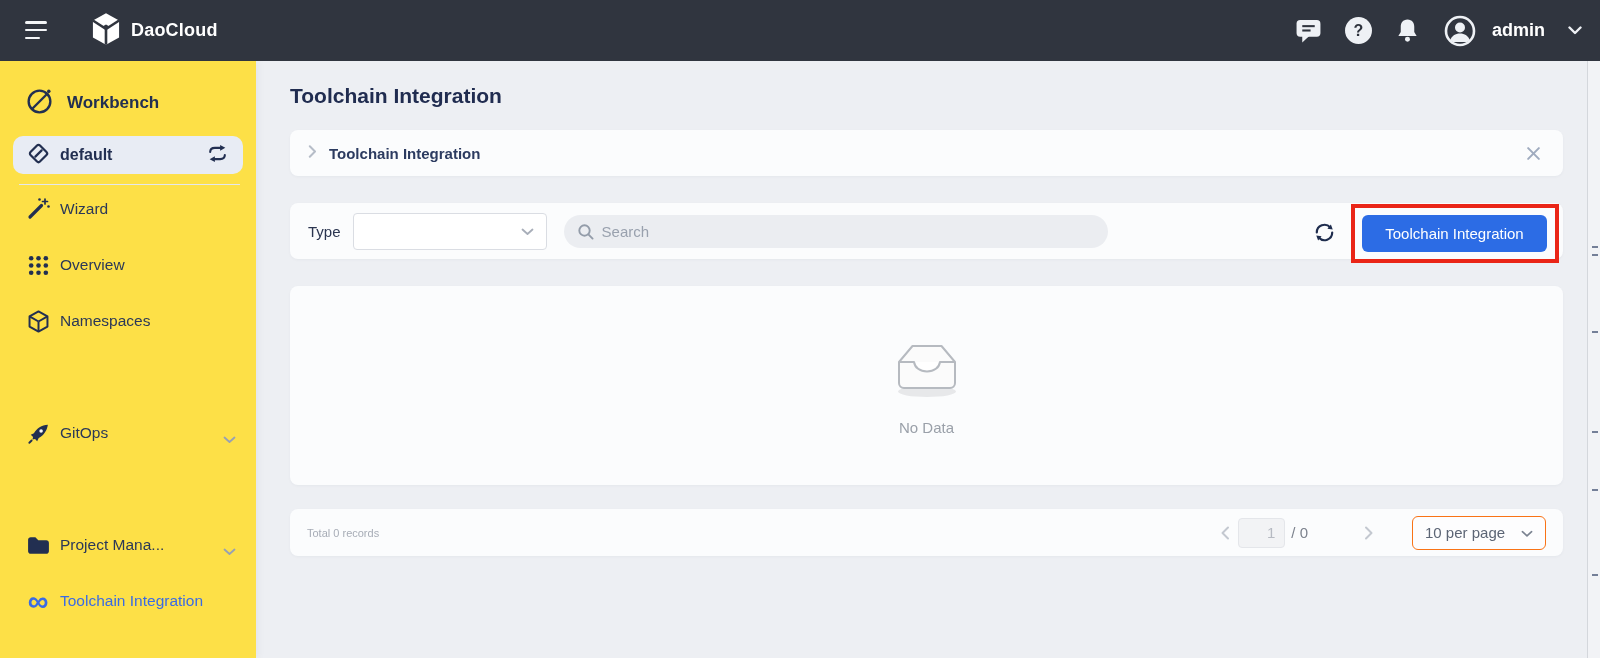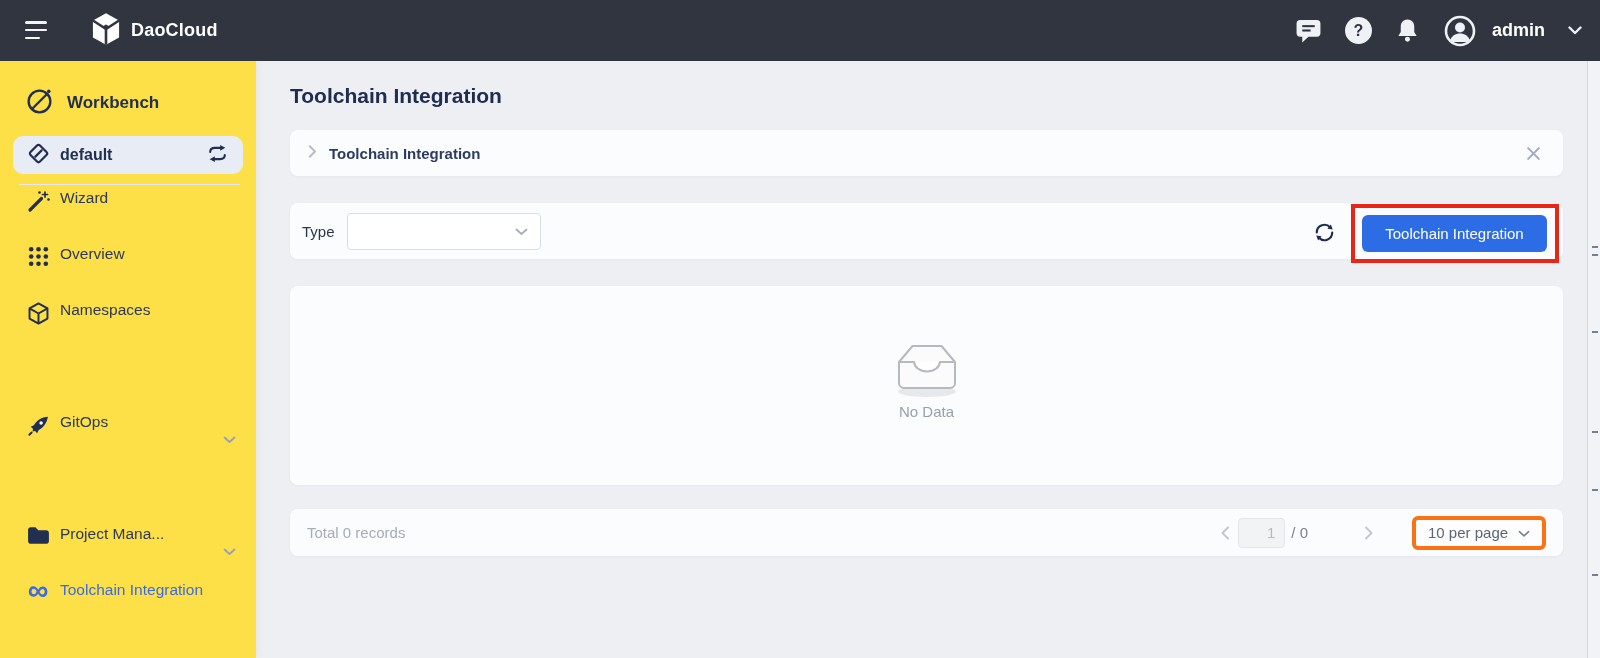--- a/index.html
+++ b/index.html
@@ -19,56 +19,56 @@
   .help-circle { width:27px; height:27px; border-radius:50%; background:#eef1f5; color:#2e333d; font-weight:700; font-size:16px; display:flex; align-items:center; justify-content:center; }
   .admin-name { color:#fff; font-size:18px; font-weight:700; margin-left:-8px; }
 
   
   .sidebar { position:absolute; left:0; top:61px; width:256px; height:597px; background:#fde047; box-shadow:2px 0 8px rgba(40,50,80,.05); z-index:20; }
   .wb-head { position:absolute; left:0; top:22px; width:256px; height:40px; display:flex; align-items:center; padding-left:24px; }
   .wb-head .lbl { font-size:17px; font-weight:700; color:#222f51; margin-left:12px; }
   .ws-pill { position:absolute; left:13px; top:75px; width:230px; height:38px; background:#e8ecf4; border-radius:10px; display:flex; align-items:center; padding:0 14px; cursor:pointer; }
   .ws-pill .lbl { font-size:16px; font-weight:700; color:#222f51; margin-left:10px; flex:1; }
   .side-divider { position:absolute; left:19px; top:123px; width:221px; height:1px; background:#e4e7ec; }
-  .side-item { position:absolute; left:0; width:256px; height:40px; display:flex; padding-left:24px; cursor:pointer; }
+  .side-item { position:absolute; left:0; width:256px; height:40px; display:flex; align-items:center; padding-left:24px; cursor:pointer; }
   .side-item .ic { width:28px; display:flex; justify-content:center; }
   .side-item .lbl { font-size:15.5px; color:#2b3858; margin-left:8px; white-space:nowrap; }
   .side-item .chev { position:absolute; right:20px; top:17px; }
   .side-item.active .lbl { color:#3a6be4; }
   .inf { font-size:29px; font-weight:700; color:#3a6be4; line-height:18px; }
 
   
   .page-title { position:absolute; left:290px; top:84px; font-size:21px; font-weight:700; color:#202c50; }
   .card { position:absolute; left:290px; width:1273px; background:#fbfcfd; border-radius:8px; box-shadow:0 1px 3px rgba(30,40,70,.04); }
   .crumb-card { top:130px; height:46px; display:flex; align-items:center; padding:0 18px; }
   .crumb-lbl { font-size:15px; font-weight:700; color:#2c3b60; margin-left:12px; flex:1; }
   .close-x { cursor:pointer; display:flex; padding:4px; }
 
-  .filter-card { top:203px; height:56px; display:flex; align-items:center; padding:0 12px; }
+  .filter-card { top:203px; height:56px; display:flex; align-items:center; padding:0 18px; }
   .type-lbl { font-size:15px; color:#2b3550; }
   .type-select { width:194px; height:37px; background:#fff; border:1px solid #dadde3; border-radius:4px; margin-left:12px; display:flex; align-items:center; justify-content:flex-end; padding-right:12px; cursor:pointer; }
   .search-wrap { position:relative; margin-left:17px; width:544px; height:33px; }
   .search-input { width:100%; height:100%; background:#ebedf1; border:none; border-radius:17px; padding:0 16px 0 38px; font-size:15px; color:#45506a; outline:none; font-family:"Liberation Sans",sans-serif; }
   .search-input::placeholder { color:#99a1ae; }
   .search-ic { position:absolute; left:13px; top:8px; }
   .refresh-btn { position:absolute; left:1021px; top:16px; width:26px; height:26px; display:flex; align-items:center; justify-content:center; cursor:pointer; }
   .tc-btn { position:absolute; left:1362px; top:215px; width:185px; height:37px; background:#2c6ce5; border:none; border-radius:6px; color:#fff; font-size:15px; font-family:"Liberation Sans",sans-serif; cursor:pointer; z-index:6; }
   .annot { position:absolute; left:1351px; top:204px; width:208px; height:59px; border:4px solid #ea2517; z-index:7; pointer-events:none; }
 
   .table-card { top:286px; height:199px; display:flex; flex-direction:column; align-items:center; }
   .empty-wrap { margin-top:49px; display:flex; flex-direction:column; align-items:center; }
-  .nodata { margin-top:0; font-size:15px; color:#9aa0a9; }
+  .nodata { margin-top:16px; font-size:15px; color:#9aa0a9; }
 
   .foot-card { top:509px; height:47px; display:flex; align-items:center; padding:0 17px; }
-  .total-lbl { font-size:15px; color:#a7acb6; flex:1; }
+  .total-lbl { font-size:11px; color:#a7acb6; flex:1; }
   .pg-chev { padding:4px 8px; display:flex; cursor:pointer; }
   .pg-input { width:47px; height:30px; background:#f2f3f5; border:1px solid #e4e6ea; border-radius:4px; text-align:right; padding-right:9px; font-size:15px; color:#b6bac2; font-family:"Liberation Sans",sans-serif; outline:none; }
   .pg-of { font-size:15px; color:#7c828d; margin:0 6px 0 6px; }
   .pg-next { margin-left:42px; }
-  .perpage { margin-left:30px; width:134px; height:34px; border:4px solid #f97316; border-radius:6px; background:#fdfdfe; display:flex; align-items:center; justify-content:space-between; padding:0 12px; cursor:pointer; }
+  .perpage { margin-left:30px; width:134px; height:34px; border:1px solid #f97316; border-radius:6px; background:#fdfdfe; display:flex; align-items:center; justify-content:space-between; padding:0 12px; cursor:pointer; }
   .perpage .lbl { font-size:15px; color:#5c6575; }
 
   
   .scroll-strip { position:absolute; right:0; top:61px; width:13px; height:597px; background:#f2f3f6; border-left:1px solid #d4d7dc; z-index:25; }
   .scroll-strip .mk { position:absolute; left:4px; width:6px; height:2px; background:#4a5878; opacity:.75; }
 </style>
 </head>
 <body>
 
 <div class="root">
@@ -269,20 +269,29 @@
   <div class="card filter-card">
     <span class="type-lbl">Type</span>
     <div class="type-select">
       <span></span>
       <span>
         <svg width="13" height="8" viewBox="0 0 13 8">
             <polyline points="1.5,1.5 6.5,6 11.5,1.5" stroke="#a8aeb9" stroke-width="1.8" fill="none" stroke-linecap="round" stroke-linejoin="round"></polyline>
           </svg>
       </span>
     </div>
+    <div class="search-wrap">
+      <span class="search-ic">
+        <svg width="18" height="18" viewBox="0 0 18 18">
+          <circle cx="7.5" cy="7.5" r="5.2" stroke="#939ca9" stroke-width="1.9" fill="none"></circle>
+          <line x1="11.6" y1="11.6" x2="15.6" y2="15.6" stroke="#939ca9" stroke-width="1.9" stroke-linecap="round"></line>
+        </svg>
+      </span>
+      <input class="search-input" type="text" placeholder="Search" style="">
+    </div>
     <span class="refresh-btn">
       <svg width="25" height="25" viewBox="0 0 24 24">
         <path d="M19.4 12 A7.4 7.4 0 0 1 6.5 16.9" stroke="#1f2d4e" stroke-width="2.1" fill="none" stroke-linecap="round"></path>
         <polygon points="4.1,14.9 9.2,15.6 5.9,19.7" fill="#1f2d4e"></polygon>
         <path d="M4.6 12 A7.4 7.4 0 0 1 17.5 7.1" stroke="#1f2d4e" stroke-width="2.1" fill="none" stroke-linecap="round"></path>
         <polygon points="19.9,9.1 14.8,8.4 18.1,4.3" fill="#1f2d4e"></polygon>
       </svg>
     </span>
   </div>
 

